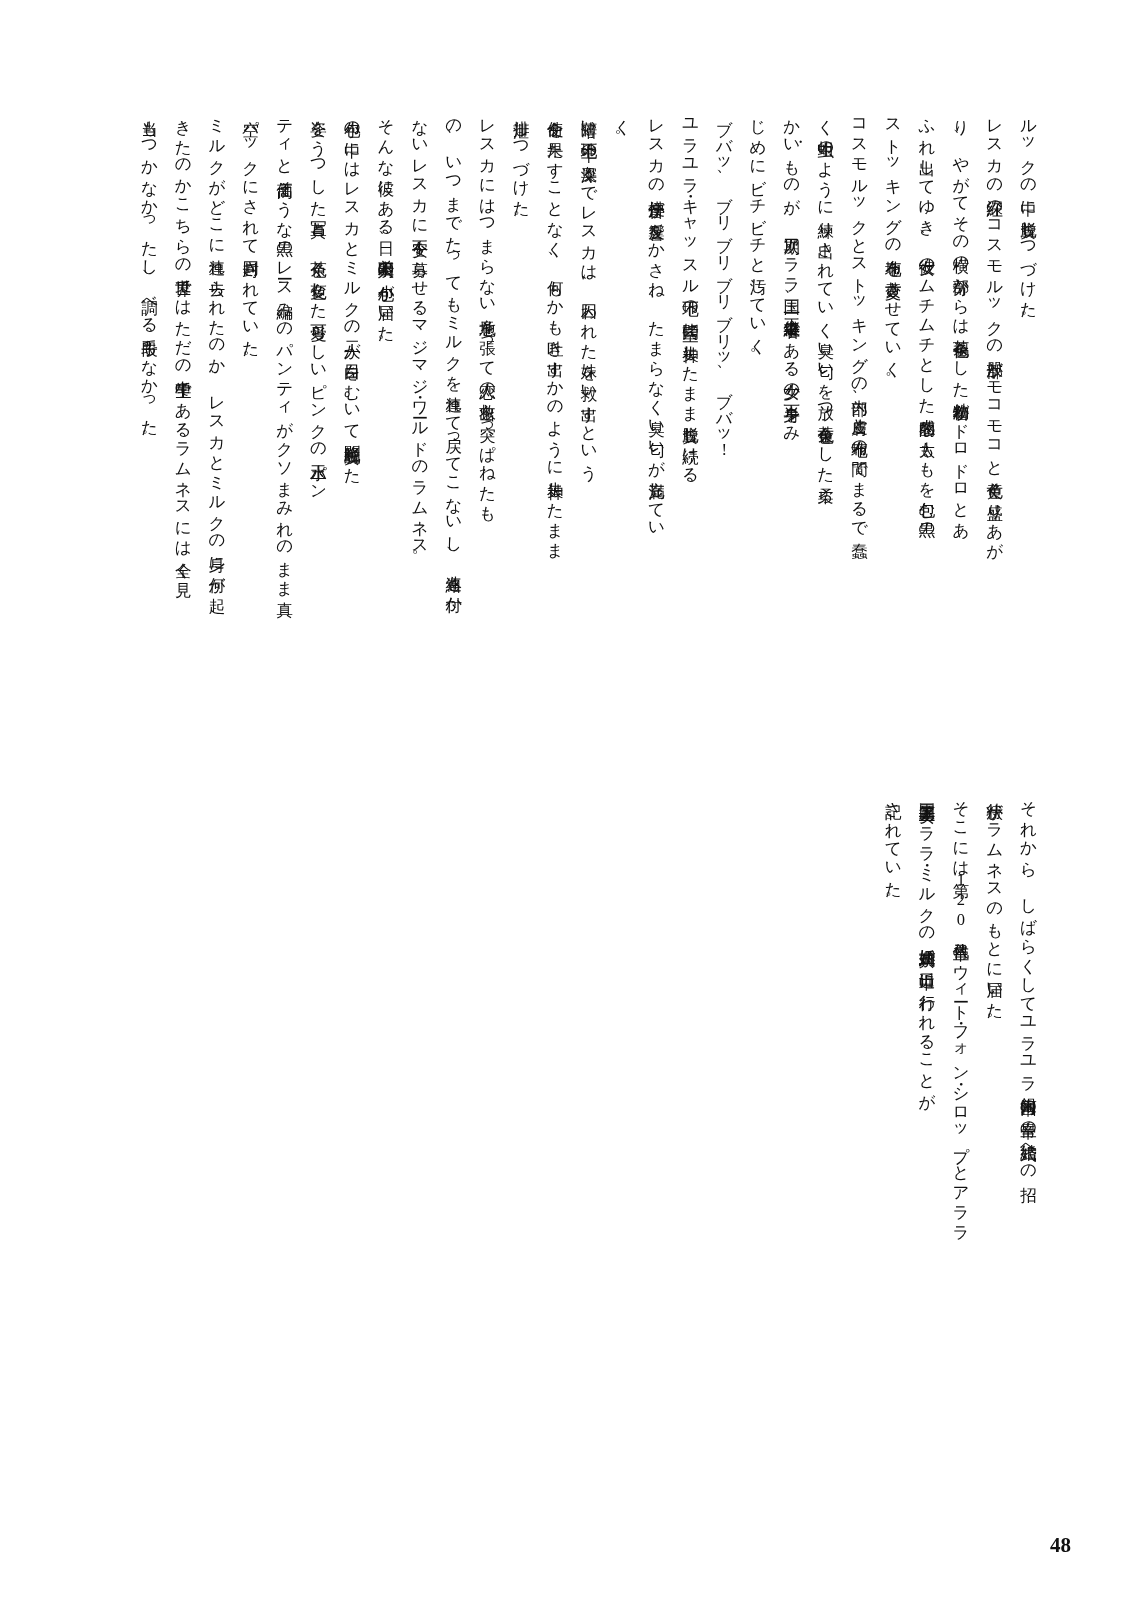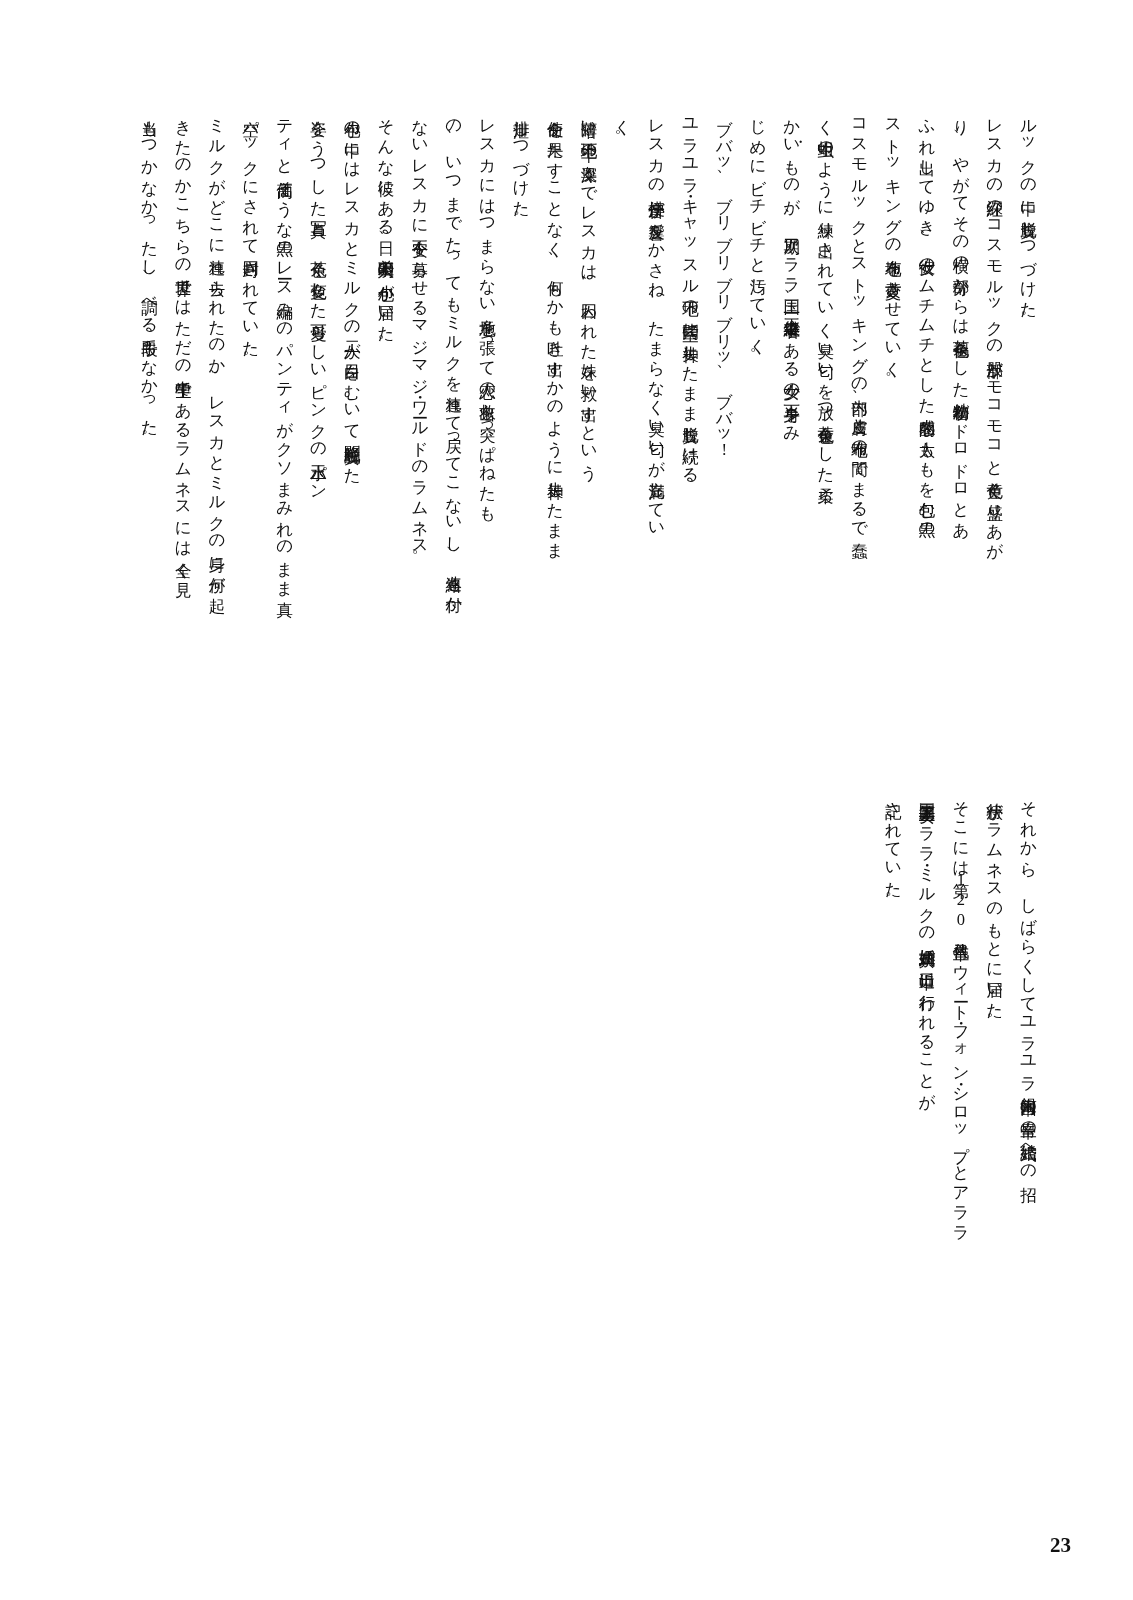--- a/index.html
+++ b/index.html
@@ -105,15 +105,15 @@
   </div>
 
   <div class="vtext-secondary" style="right: 88px; top: 790px;">
     <div class="para-group">それから、しばらくしてユラユラ銀河帝国の皇帝の結婚式への招</div>
     <div class="para-group">待状がラムネスのもとに届いた。</div>
     <div class="para-group">そこには第120代皇帝スウィート・フォン・シロップとアララ</div>
     <div class="para-group">王国第三王女アララ・ミルクの婚姻式典が近日中に行われることが</div>
     <div class="para-group">記されていた。</div>
   </div>
 
-  <div class="page-number">23</div>
+  <div class="page-number">48</div>
 
 </div>
 
 </body></html>

